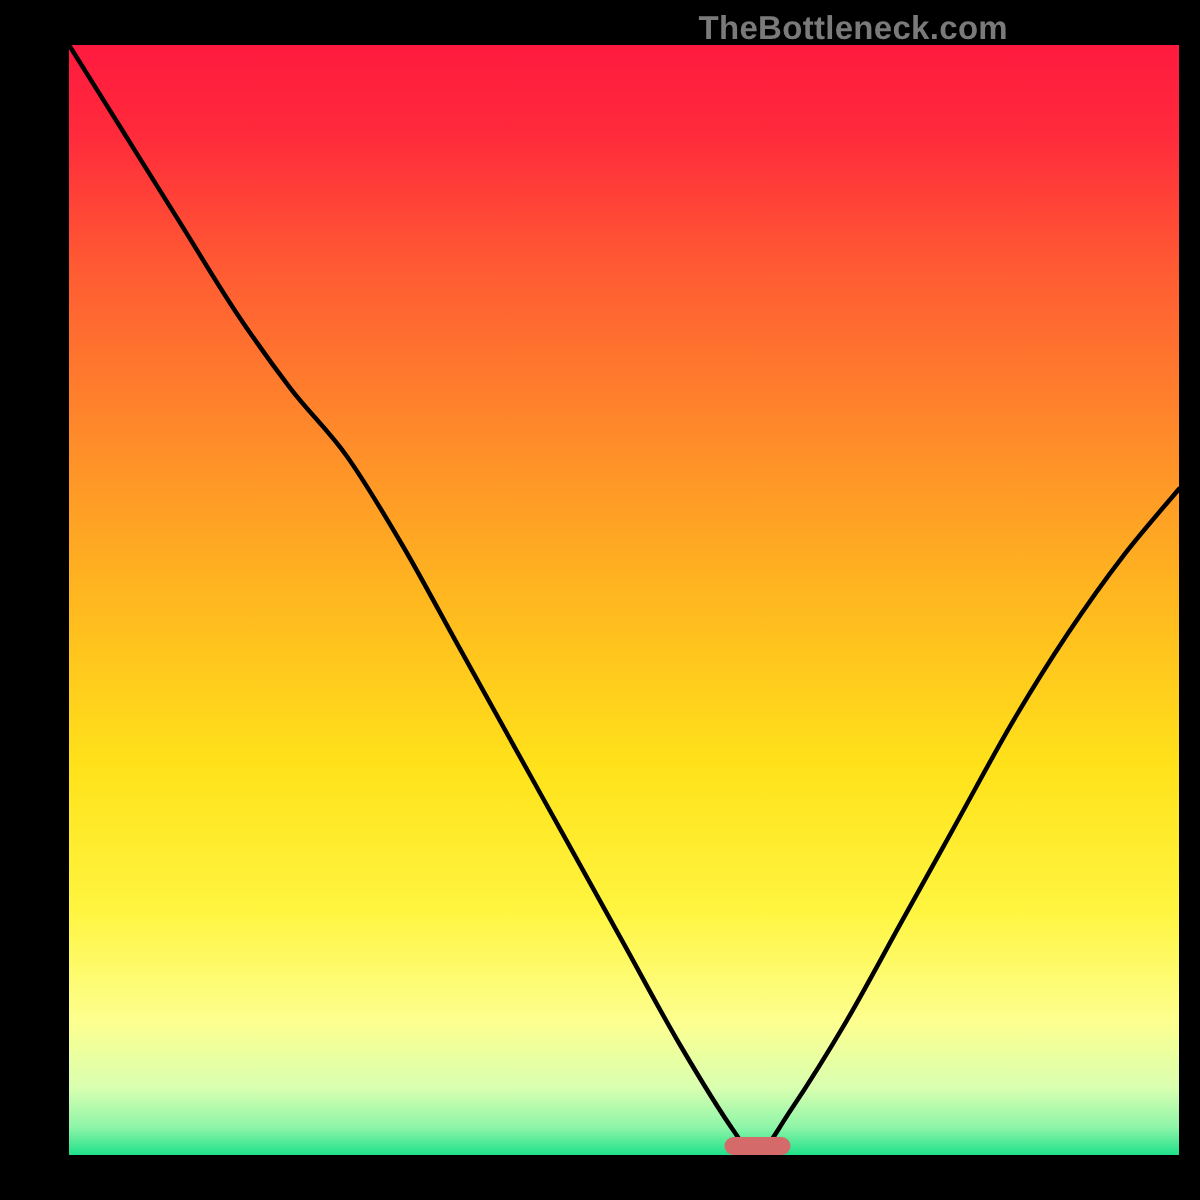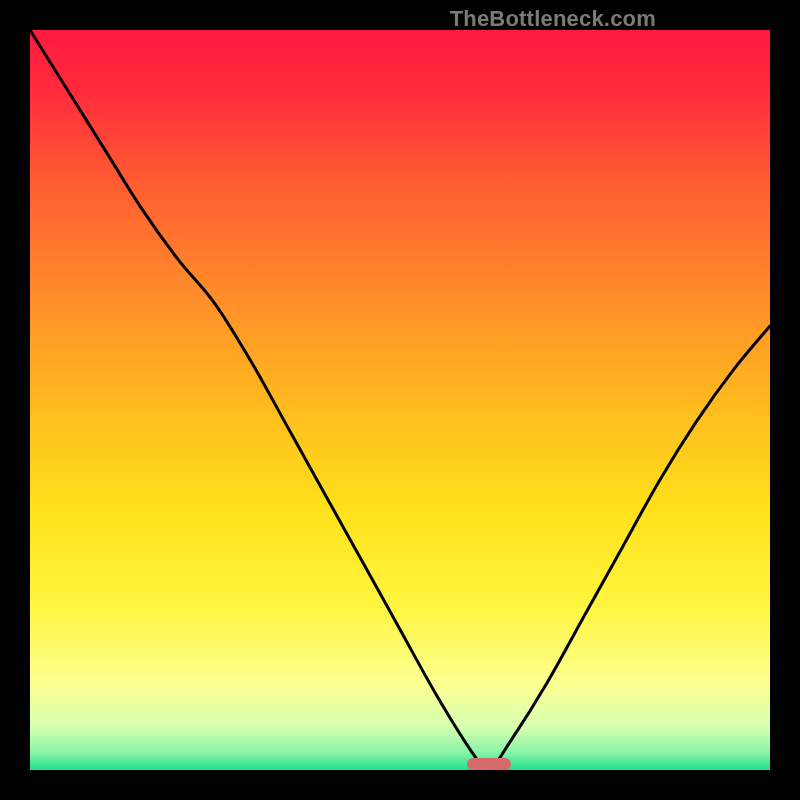--- a/index.html
+++ b/index.html
@@ -8,20 +8,21 @@
     width: 800px;
     height: 800px;
     background: #000;
     overflow: hidden;
   }
   .frame {
     position: relative;
     width: 688px;
     height: 800px;
     background: #000;
+    margin-left: 16px;
   }
   .plot-area {
     position: absolute;
     left: 30px;
     top: 30px;
     width: 740px;
     height: 740px;
   }
   .gradient-bg {
     position: absolute;

